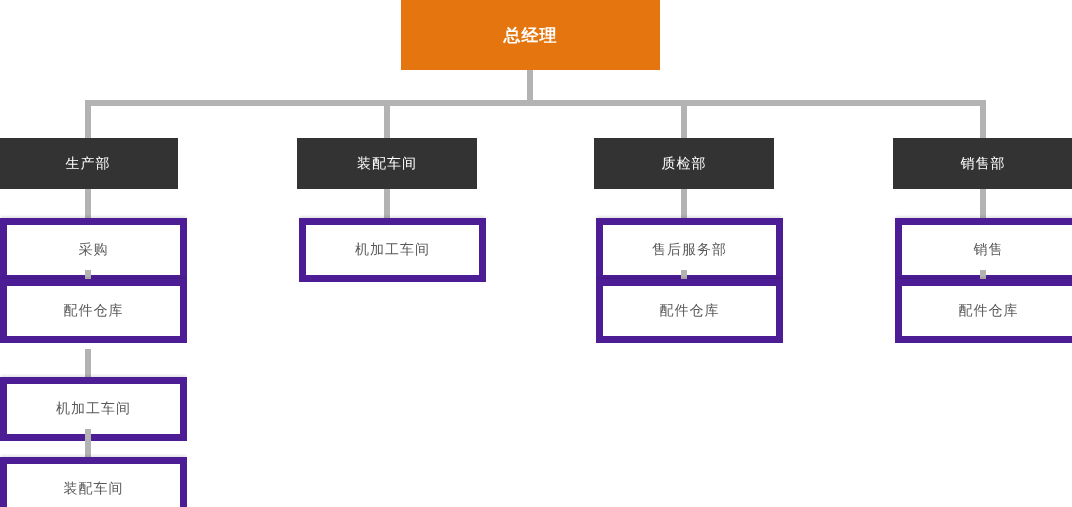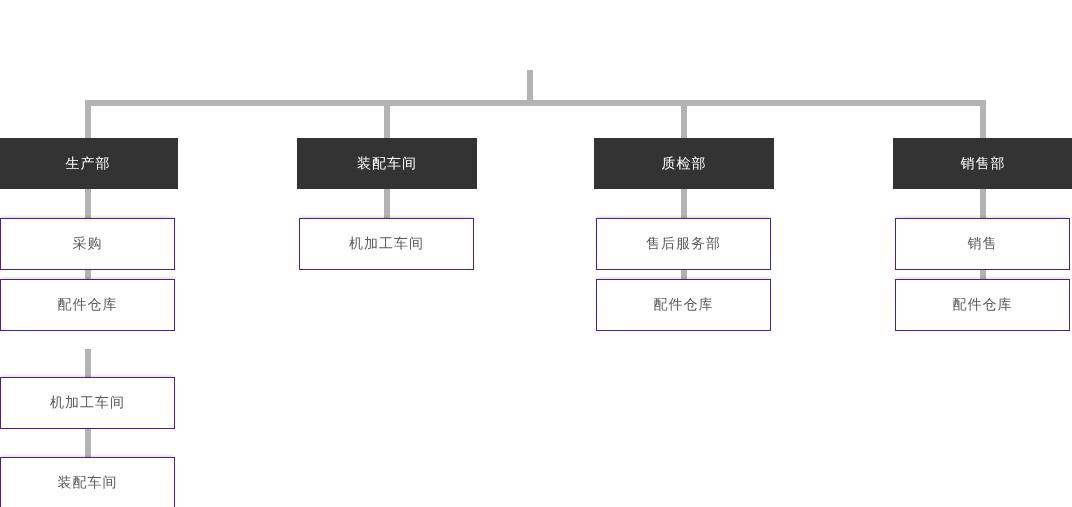--- a/index.html
+++ b/index.html
@@ -35,38 +35,39 @@
     color: #ffffff;
     font-size: 14px;
     display: flex; align-items: center; justify-content: center;
     letter-spacing: 1px;
   }
   .child {
     position: absolute;
     left: -88px;
     width: 173px; height: 50px;
     background: #ffffff;
-    border: 1px solid #4c1d95;
+    border: 7px solid #4c1d95;
     box-shadow: 0 -3px 2px -1px rgba(0,0,0,0.10);
     color: #595959;
     font-size: 14px;
     display: flex; align-items: center; justify-content: center;
     letter-spacing: 1px;
   }
   .vlink { left: -3px; width: 6px; }
   .r0 { top: 218px; }  .g0 { top: 189px; height: 29px; }
   .r1 { top: 279px; }  .g1 { top: 270px; height: 27px; }
   .r2 { top: 377px; }  .g2 { top: 349px; height: 28px; }
   .r3 { top: 457px; }  .g3 { top: 429px; height: 28px; }
 </style>
 </head>
 <body>
 
 <div class="canvas">
 
+  <div class="root">总经理</div>
   <div class="line stub"></div>
   <div class="line spine"></div>
 
   <div class="column" style="left:88px">
     <div class="line drop"></div>
     <div class="dept">生产部</div>
     <div class="line vlink g0"></div>
     <div class="child r0">采购</div>
     <div class="line vlink g1"></div>
     <div class="child r1">配件仓库</div>

